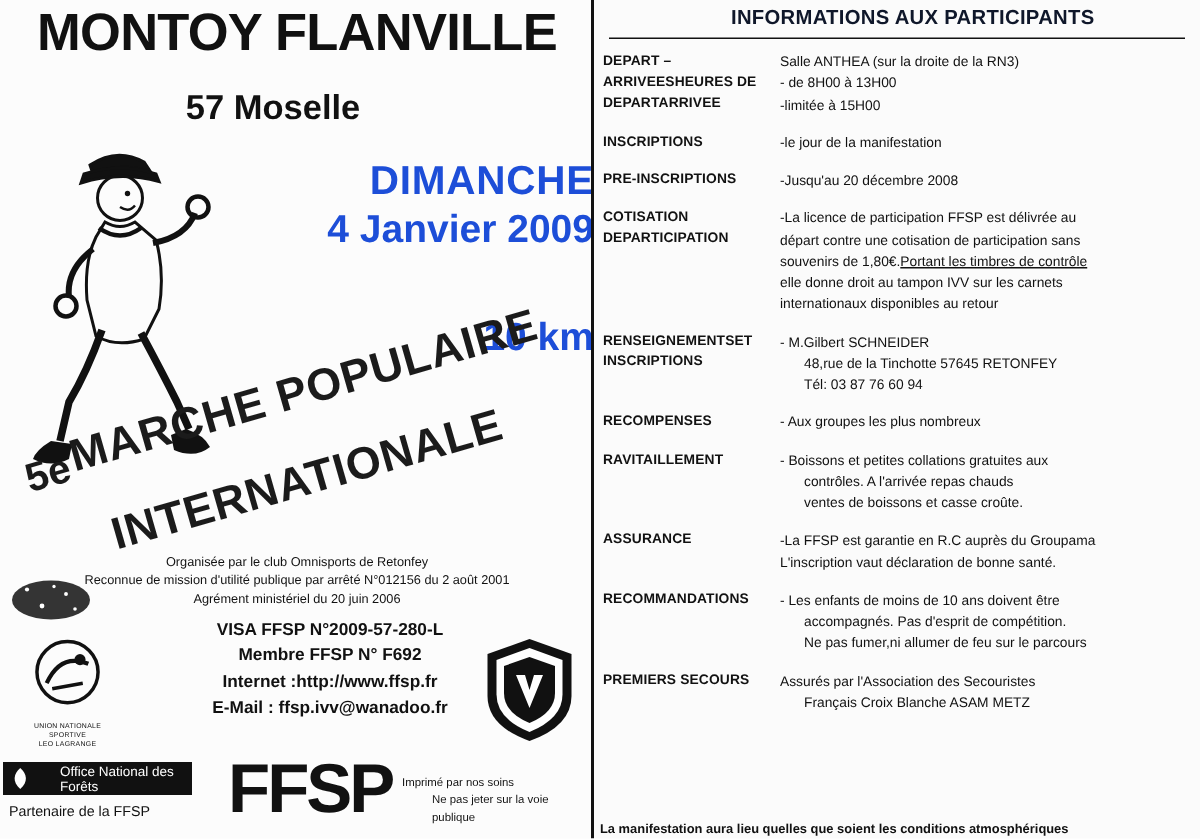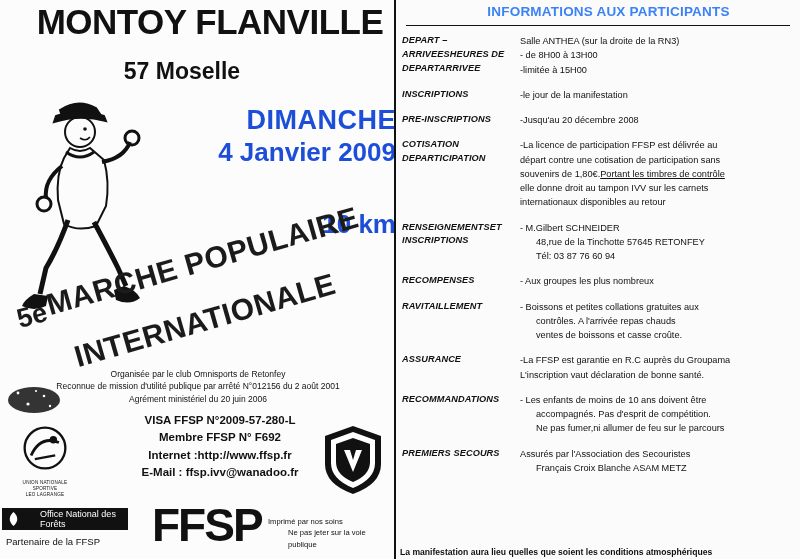--- a/index.html
+++ b/index.html
@@ -22,21 +22,21 @@
     position: relative;
     width: 396px;
     height: 559px;
     background: #fcfcfc;
     border-right: 2px solid #111;
     overflow: hidden;
   }
 
   .title-main {
     position: absolute;
-    top: 2px; left: 12px; width: 396px;
+    top: 2px; left: 0; width: 396px;
     text-align: center;
     font-size: 35px;
     font-weight: bold;
     letter-spacing: -0.5px;
     color: #111;
     font-family: "Liberation Sans", sans-serif;
   }
   .title-sub {
     position: absolute;
     top: 58px; left: 0; width: 364px;
@@ -197,21 +197,21 @@
     background: #fbfbfb;
     overflow: hidden;
     padding: 0;
   }
   .right-title {
     position: absolute;
     top: 4px; left: 0; width: 404px;
     text-align: center;
     font-size: 13.5px;
     font-weight: bold;
-    color: #3b82f6;
+    color: #0f172a;
     letter-spacing: 0.2px;
     padding-left: 21px;
   }
   .rule {
     position: absolute;
     left: 10px; top: 25px;
     width: 384px; height: 1px;
     background: #111;
   }
   .info-list {
@@ -225,21 +225,20 @@
     padding-left: 6px;
   }
   .info-label {
     width: 118px;
     flex: 0 0 118px;
     font-size: 9.2px;
     font-weight: bold;
     line-height: 1.5;
     color: #111;
     letter-spacing: 0.1px;
-    font-style: italic;
   }
   .info-value {
     flex: 1;
     font-size: 9.2px;
     line-height: 1.55;
     color: #111;
     padding-right: 6px;
   }
   .info-value .ln { display: block; }
   .info-value .ind { display: block; padding-left: 16px; }

